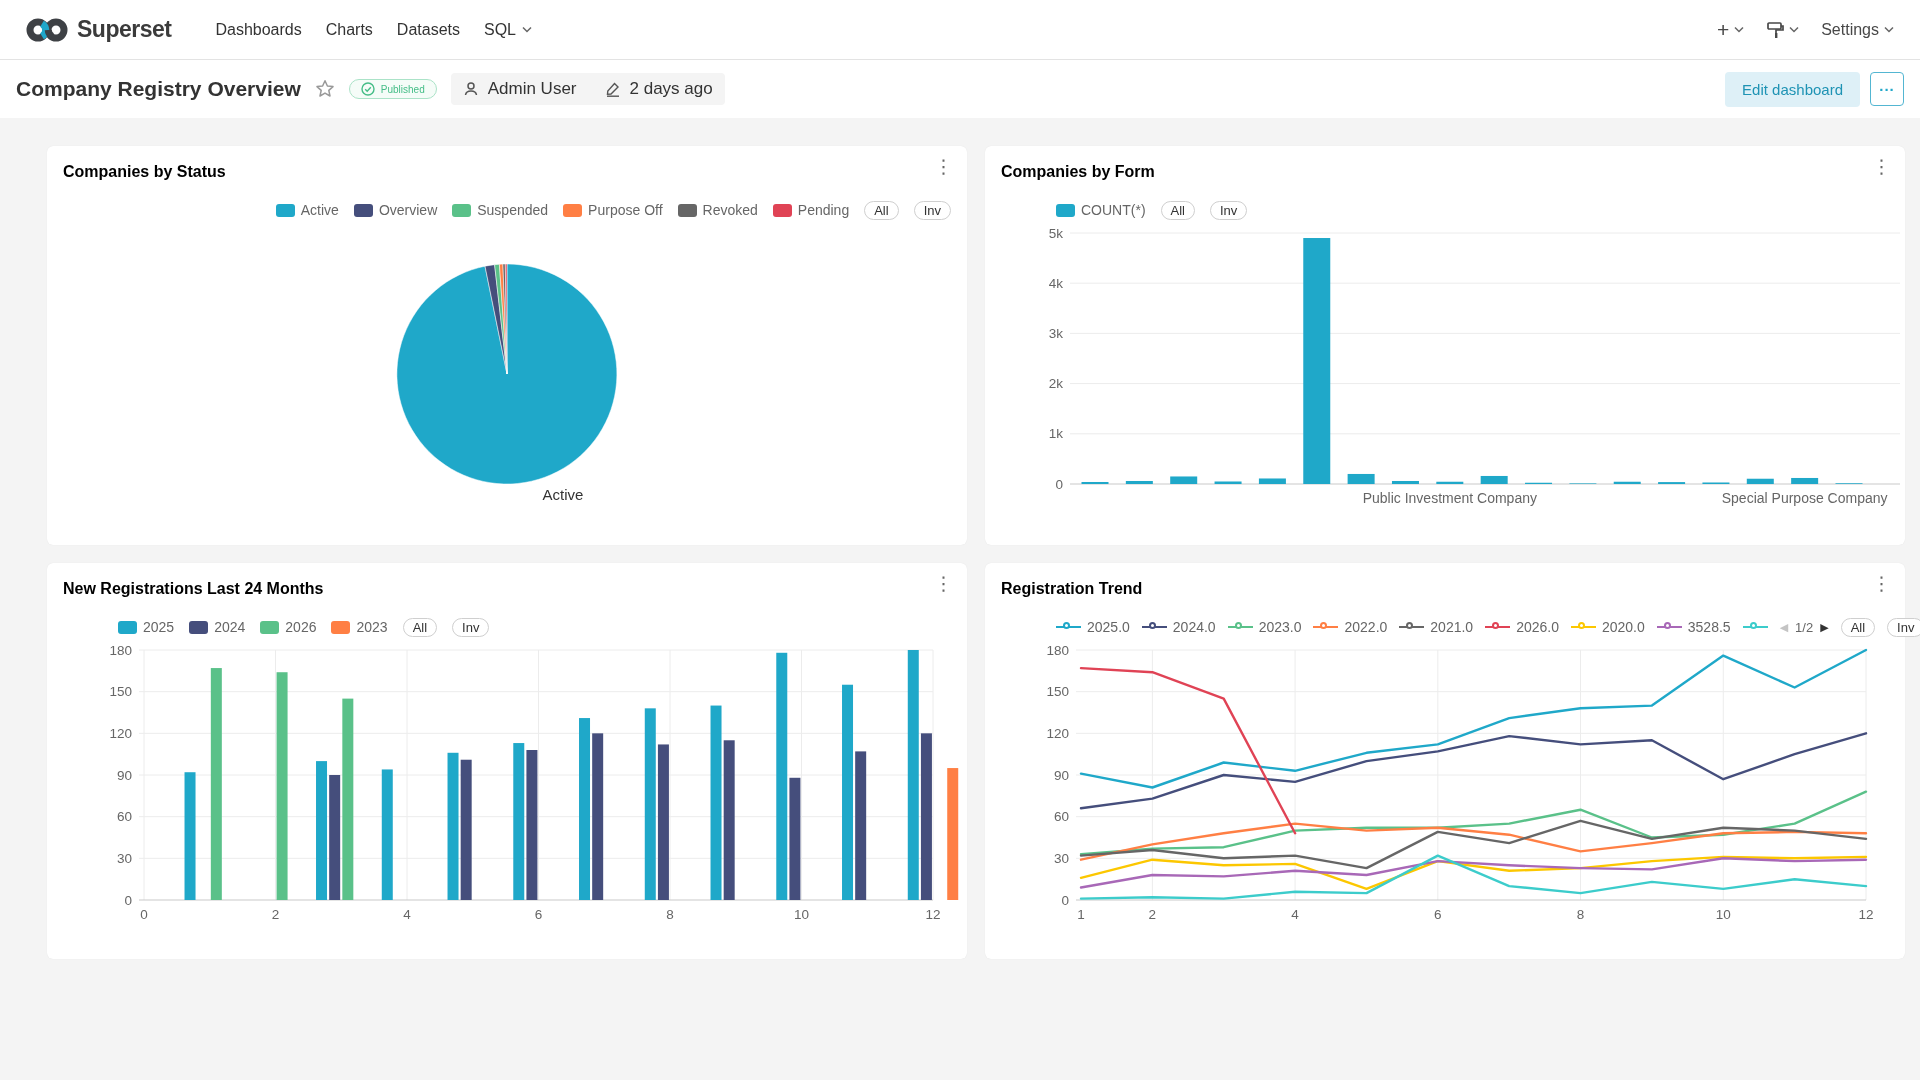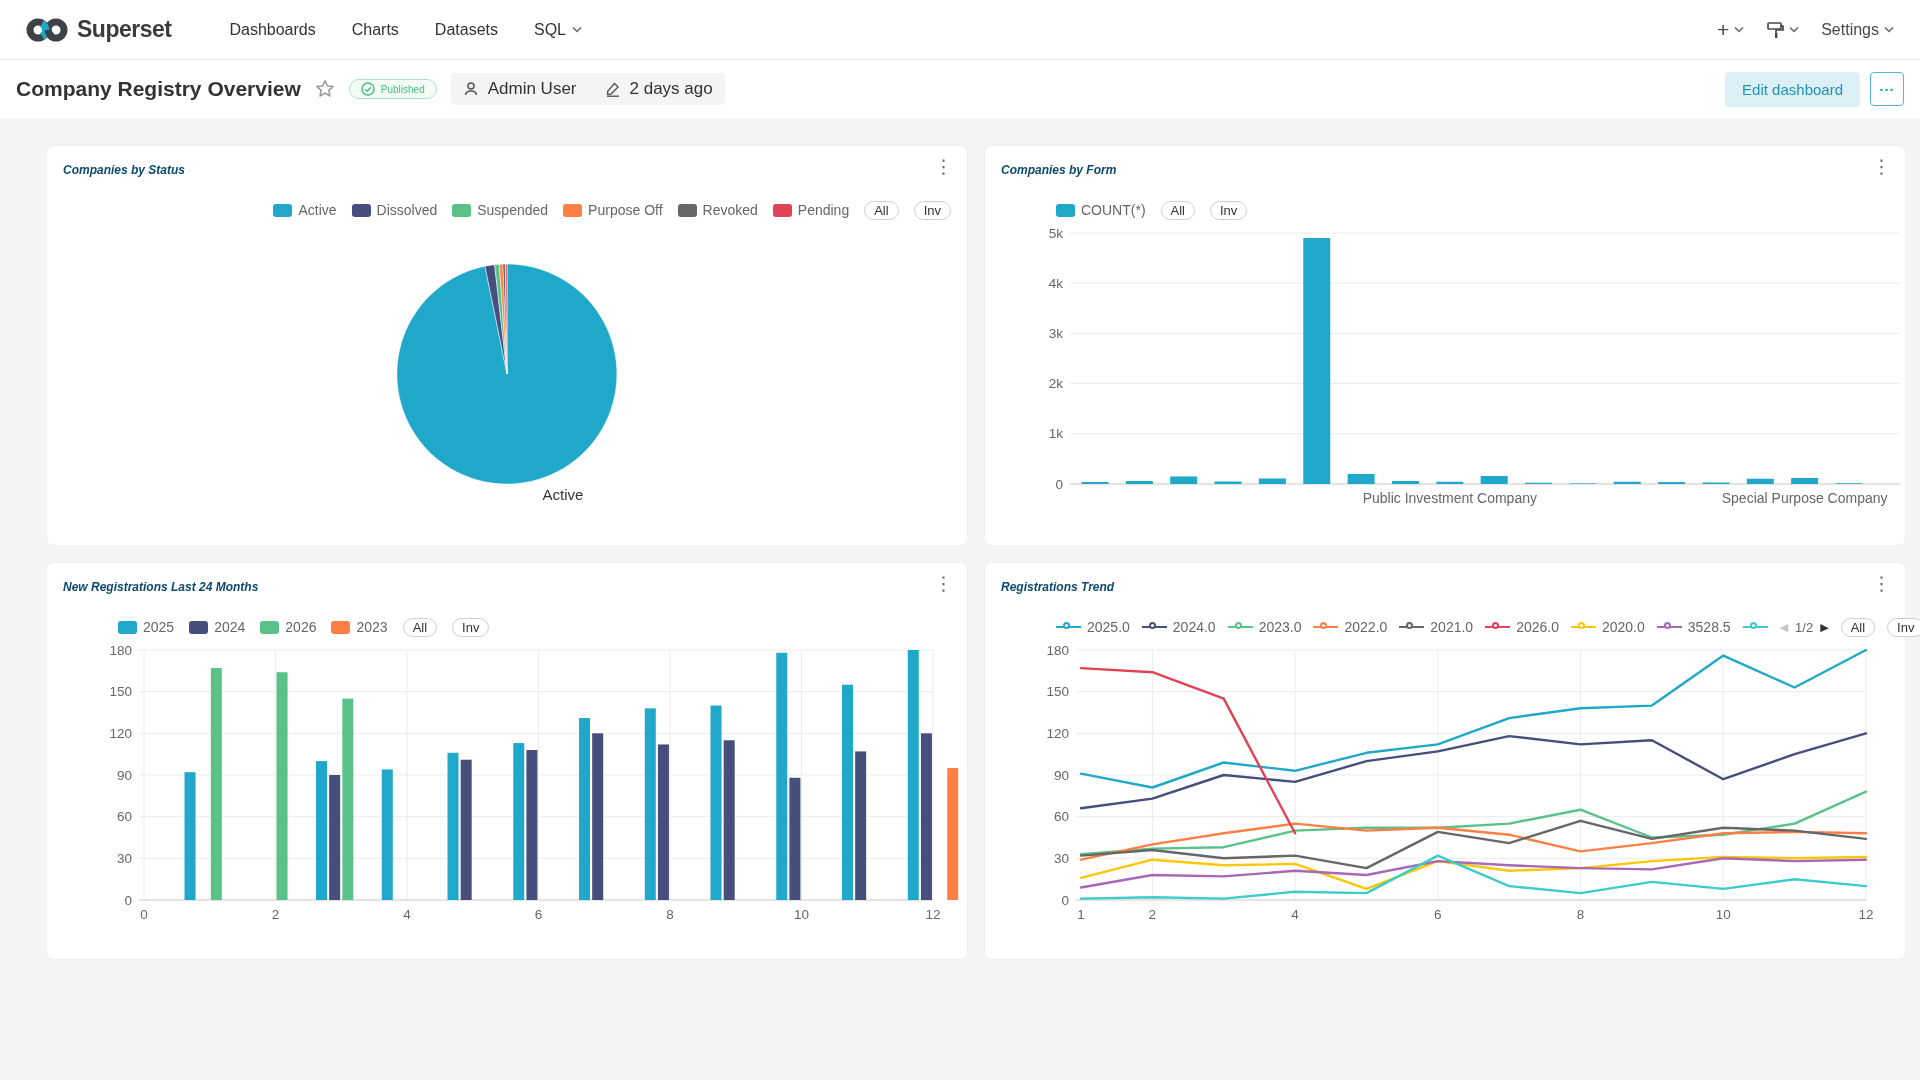--- a/index.html
+++ b/index.html
@@ -4,21 +4,21 @@
 <style>
   * { margin:0; padding:0; box-sizing:border-box; }
   html,body { width:1920px; height:1080px; overflow:hidden; background:#F4F4F4;
               font-family:"Liberation Sans", sans-serif; color:#333; }
 
   
   .topnav { position:absolute; top:0; left:0; width:1920px; height:60px; background:#fff;
             border-bottom:1px solid #E3E3E3; display:flex; align-items:center; padding:0 26px; z-index:5;}
   .logo { display:flex; align-items:center; gap:9px; }
   .logo-text { font-size:23px; font-weight:bold; color:#3b3b3b; letter-spacing:-0.5px;text-align:center; }
-  .nav-items { display:flex; gap:36px; margin-left:58px; }
+  .nav-items { display:flex; gap:24px; margin-left:44px; }
   .nav-item { font-size:16px; color:#333; cursor:pointer; display:flex; align-items:center; gap:6px;}
   .topnav-right { margin-left:auto; display:flex; align-items:center; gap:22px; color:#484848;}
   .icon-btn { display:flex; align-items:center; gap:5px; cursor:pointer; font-size:16px; }
   .plus-glyph { font-size:21px; line-height:20px; color:#484848; }
   .chev { width:10px; height:7px; }
 
   
   .titlebar { position:absolute; top:60px; left:0; width:1920px; height:58px; background:#fff;
               display:flex; align-items:center; padding:0 16px; gap:14px; }
   .page-title { font-size:21px; font-weight:600; color:#333; }
@@ -39,21 +39,21 @@
           border-right:1px solid #E8E8E8; display:flex; flex-direction:column; align-items:center;
           padding-top:16px; gap:16px; }
 
   
   .content { position:absolute; top:118px; left:0; right:0; bottom:0; background:#F4F4F4; }
   .card { position:absolute; background:#fff; border-radius:6px; box-shadow:0 0 1px rgba(0,0,0,.1); }
   #card-status { left:47px;  top:28px;  width:920px; height:399px; }
   #card-form   { left:985px; top:28px;  width:920px; height:399px; }
   #card-newreg { left:47px;  top:445px; width:920px; height:396px; }
   #card-trend  { left:985px; top:445px; width:920px; height:396px; }
-  .card-title { position:absolute; top:17px; left:16px; font-size:12px; font-weight:600; color:#0c4a6e;font-style:italic; }
+  .card-title { position:absolute; top:17px; left:16px; font-size:16px; font-weight:600; color:#000000; }
   .kebab { position:absolute; top:10px; right:14px; font-size:19px; color:#666; cursor:pointer;
            line-height:22px; }
   .legend { position:absolute; top:52px; left:71px; height:24px; display:flex; align-items:center;
             gap:15px; font-size:14px; color:#666; white-space:nowrap; }
   .legend.right-align { left:auto; right:16px; }
   .li { display:flex; align-items:center; gap:6px; cursor:pointer; }
   .sw { width:19px; height:13px; border-radius:3px; }
   .lm { position:relative; width:25px; height:13px; }
   .lm .ln { position:absolute; left:0; right:0; top:5.5px; height:2px; }
   .lm .ci { position:absolute; left:7px; top:1px; width:7px; height:7px; border-radius:50%;
@@ -164,21 +164,21 @@
   <div class="card" id="card-status">
     <span class="card-title">Companies by Status</span>
     <span class="kebab">⋮</span>
     <div class="legend right-align" id="legend-status">
         <span class="li">
           <span class="sw" style="background: rgb(31, 168, 201);"></span>
           <span>Active</span>
         </span>
         <span class="li">
           <span class="sw" style="background: rgb(69, 78, 124);"></span>
-          <span>Dissolved</span>
+          <span>Overview</span>
         </span>
         <span class="li">
           <span class="sw" style="background: rgb(90, 193, 137);"></span>
           <span>Suspended</span>
         </span>
         <span class="li">
           <span class="sw" style="background: rgb(255, 127, 68);"></span>
           <span>Purpose Off</span>
         </span>
         <span class="li">
@@ -323,21 +323,21 @@
         <rect x="808.175" y="188.38888888888889" width="11" height="148.61111111111111" fill="#454E7C"></rect>
         <rect x="873.9250000000001" y="170.33333333333334" width="11" height="166.66666666666666" fill="#454E7C"></rect>
         <rect x="163.825" y="105.05555555555554" width="11" height="231.94444444444446" fill="#5AC189"></rect>
         <rect x="229.57500000000002" y="109.22222222222223" width="11" height="227.77777777777777" fill="#5AC189"></rect>
         <rect x="295.32500000000005" y="135.61111111111111" width="11" height="201.38888888888889" fill="#5AC189"></rect>
         <rect x="900.2250000000001" y="205.05555555555554" width="11" height="131.94444444444446" fill="#FF7F44"></rect>
       </svg>
   </div>
 
   <div class="card" id="card-trend">
-    <span class="card-title">Registrations Trend</span>
+    <span class="card-title">Registration Trend</span>
     <span class="kebab">⋮</span>
     <div class="legend" id="legend-trend" style="gap:12px;">
         <span class="li">
           <span class="lm">
             <span class="ln" style="background: rgb(31, 168, 201);"></span>
             <span class="ci" style="border-color: rgb(31, 168, 201);"></span>
           </span>
           <span>2025.0</span>
         </span>
         <span class="li">

